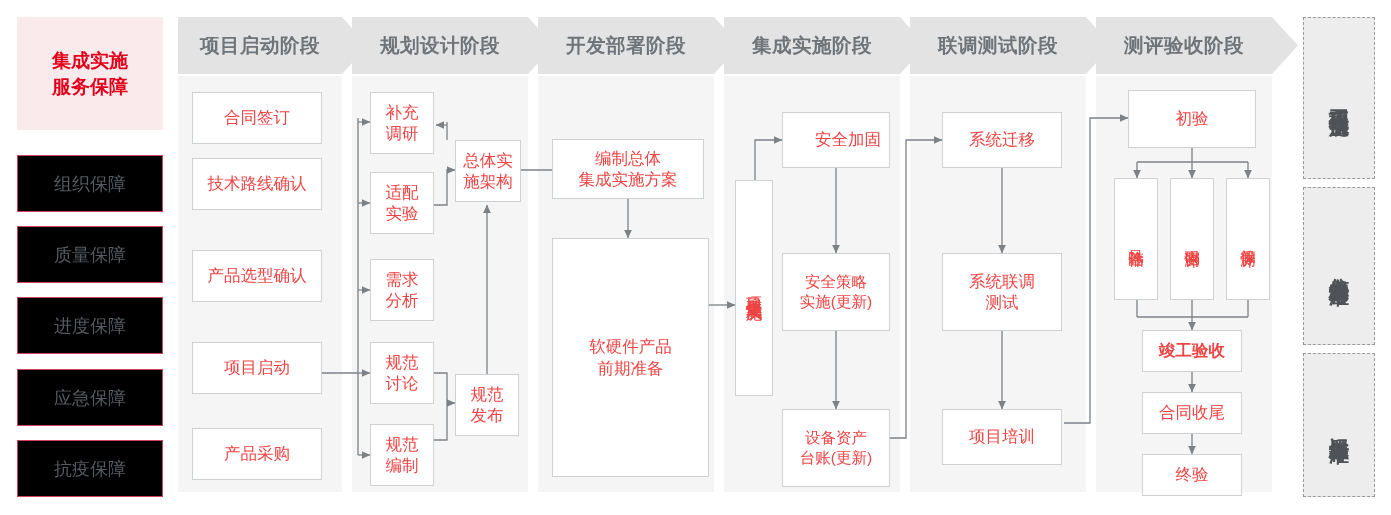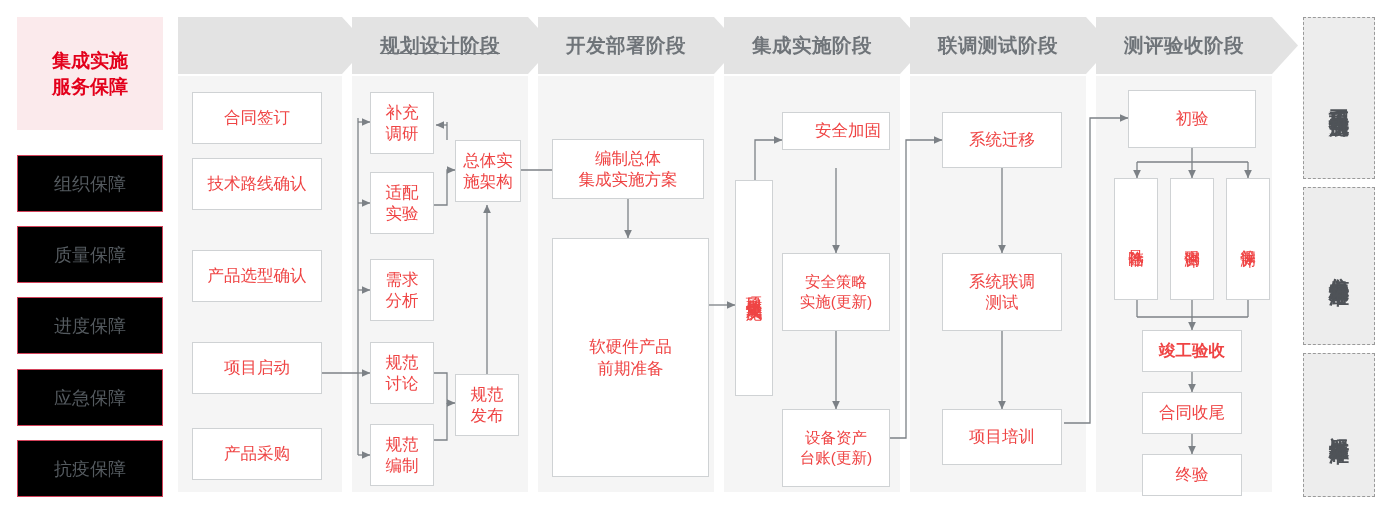--- a/index.html
+++ b/index.html
@@ -107,21 +107,24 @@
       <path d="M1248,300 L1248,317"></path>
       <path d="M1137,317 L1248,317"></path>
       <path d="M1192,317 L1192,330" marker-end="url(#ah)"></path>
       <path d="M1192,300 L1192,317"></path>
 
       <path d="M1192,372 L1192,392" marker-end="url(#ah)"></path>
       <path d="M1192,434 L1192,454" marker-end="url(#ah)"></path>
     </g>
   </svg>
 
-  <div class="hdr-label" style="left:352px;top:17px;width:176px;height:57px;text-decoration:underline;">
+  <div class="hdr-label" style="left:178px;top:17px;width:164px;height:57px;">
+    <span>项目启动阶段</span>
+  </div>
+  <div class="hdr-label" style="left:352px;top:17px;width:176px;height:57px;">
     <span>规划设计阶段</span>
   </div>
   <div class="hdr-label" style="left:538px;top:17px;width:176px;height:57px;">
     <span>开发部署阶段</span>
   </div>
   <div class="hdr-label" style="left:724px;top:17px;width:176px;height:57px;">
     <span>集成实施阶段</span>
   </div>
   <div class="hdr-label" style="left:910px;top:17px;width:176px;height:57px;">
     <span>联调测试阶段</span>
@@ -201,21 +204,21 @@
     <span>集成实施方案</span>
   </div>
   <div class="node" style="left:552px;top:238px;width:157px;height:239px;flex-direction:column;">
     <span>软硬件产品</span>
     <span>前期准备</span>
   </div>
 
   <div class="node vert" style="left:735px;top:180px;width:38px;height:216px;">
     <span>项目整体集成实施</span>
   </div>
-  <div class="node" style="left:782px;top:112px;width:108px;height:38px;padding-left:24px;">
+  <div class="node" style="left:782px;top:112px;width:108px;height:56px;padding-left:24px;">
     <span>安全加固</span>
   </div>
   <div class="node sm" style="left:782px;top:253px;width:108px;height:78px;flex-direction:column;">
     <span>安全策略</span>
     <span>实施(更新)</span>
   </div>
   <div class="node sm" style="left:782px;top:409px;width:108px;height:78px;flex-direction:column;">
     <span>设备资产</span>
     <span>台账(更新)</span>
   </div>

